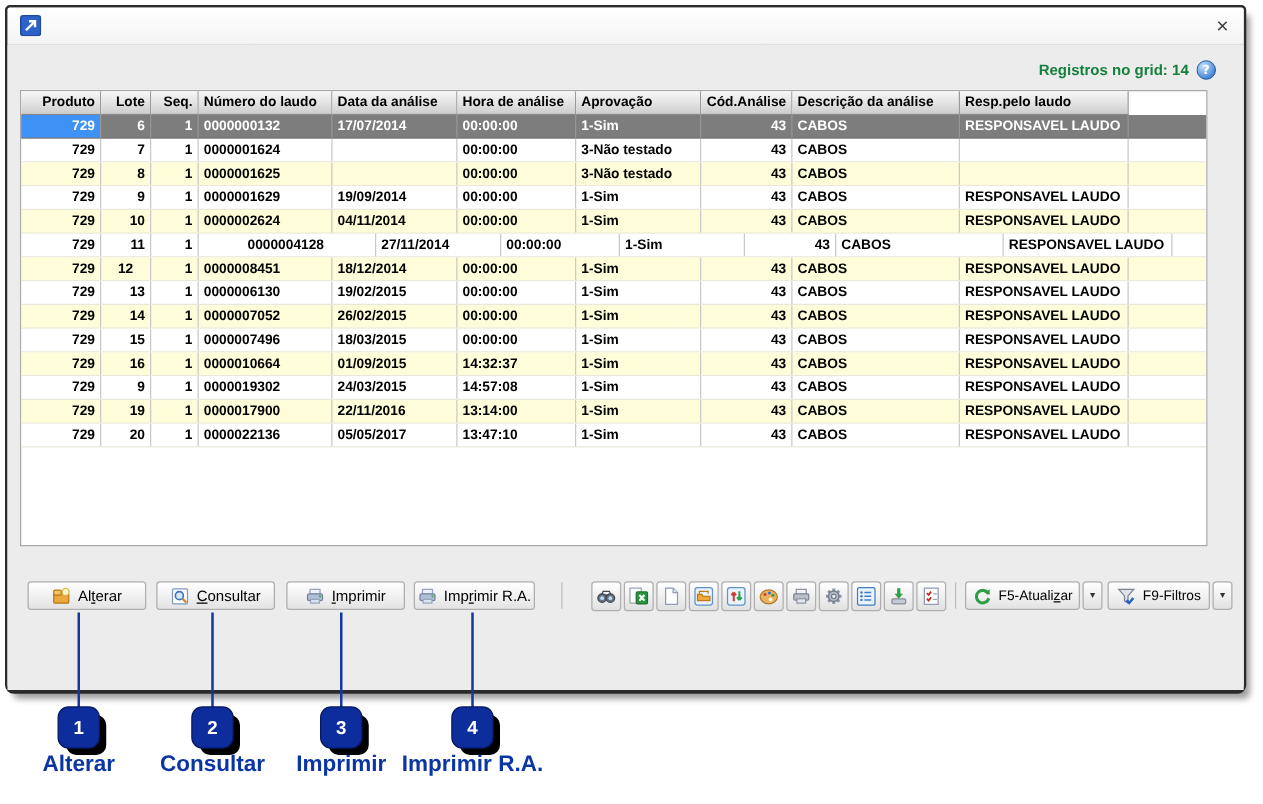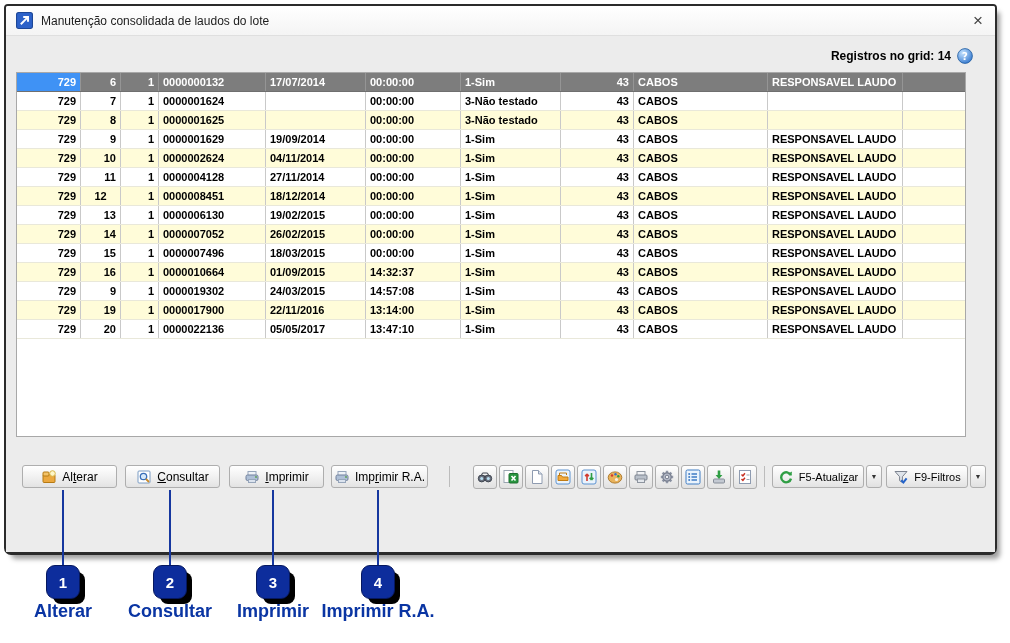--- a/index.html
+++ b/index.html
@@ -10,21 +10,21 @@
           border:2px solid #2b2b2b;border-bottom-width:3px;border-radius:4px 4px 7px 7px;
           background:#ececec;box-shadow:5px 6px 5px -2px rgba(0,0,0,.38);z-index:1;}
   .titlebar{height:30px;display:flex;align-items:center;padding:0 10px;box-sizing:border-box;
             background:linear-gradient(#ffffff,#f4f4f4);border-bottom:1px solid #dfdfdf;
             border-radius:2px 2px 0 0;}
   .title-icon{width:17px;height:17px;margin-right:8px;flex:0 0 auto;}
   .title-text{font-size:12px;color:#1c1c1c;}
   .close-btn{margin-left:auto;font-size:17px;color:#444;line-height:1;cursor:default;padding:0 2px;}
   .dlgbody{position:absolute;top:30px;left:0;right:0;bottom:0;background:#ececec;}
   
-  .records{position:absolute;top:13px;right:44px;font-size:12px;font-weight:bold;color:#000000;}
+  .records{position:absolute;top:13px;right:44px;font-size:12px;font-weight:bold;color:#15803d;}
   .help-icon{position:absolute;top:12px;right:22px;width:16px;height:16px;}
   
   .grid-box{position:absolute;left:10px;top:36px;width:950px;height:365px;box-sizing:border-box;
             background:#fff;border:1px solid #a8a8a8;overflow:hidden;}
   .grid-header{display:flex;}
   .hcell{height:19px;line-height:18px;box-sizing:border-box;flex:0 0 auto;
          background:linear-gradient(#f7f7f7,#e2e2e2 55%,#cdcdcd);
          border-right:1px solid #9a9a9a;border-bottom:1px solid #8a8a8a;
          font-size:11px;font-weight:bold;color:#000;padding:0 4px;white-space:nowrap;overflow:hidden;}
   .grid-row{display:flex;height:19px;box-sizing:border-box;border-bottom:1px solid #e9e8da;background:#fff;}
@@ -69,21 +69,20 @@
 
 <div class="stage">
 
   <div class="window">
     <div class="titlebar">
       <span class="title-icon"><svg width="17" height="17" viewBox="0 0 16 16">
             <rect x="0.5" y="0.5" width="15" height="15" rx="2" fill="#2d62c9" stroke="#1d4797"></rect>
             <path d="M4.5 11.5 L10.5 5.5" stroke="#fff" stroke-width="1.8"></path>
             <path d="M6.8 4.7 h4.5 v4.5" fill="none" stroke="#fff" stroke-width="1.8"></path>
           </svg></span>
-      <span class="title-text">Manutenção consolidada de laudos do lote</span>
       <span class="close-btn">×</span>
     </div>
 
     <div class="dlgbody">
 
       <div class="records">
         <span>Registros no grid:</span>
         <span>14</span>
       </div>
       <span class="help-icon"><svg width="16" height="16" viewBox="0 0 16 16">
@@ -91,20 +90,32 @@
               <radialGradient id="hg" cx="35%" cy="30%" r="80%">
                 <stop offset="0%" stop-color="#c4e2ff"></stop>
                 <stop offset="100%" stop-color="#2f74cc"></stop>
               </radialGradient>
             </defs>
             <circle cx="8" cy="8" r="7.4" fill="url(#hg)" stroke="#1d5a9e" stroke-width="0.8"></circle>
             <text x="8" y="11.6" font-size="10" font-weight="bold" fill="#fff" text-anchor="middle" font-family="DejaVu Sans,sans-serif">?</text>
           </svg></span>
 
       <div class="grid-box">
+        <div class="grid-header" id="grid-header">
+            <div class="hcell" style="width: 64px; text-align: right;">Produto</div>
+            <div class="hcell" style="width: 40px; text-align: right;">Lote</div>
+            <div class="hcell" style="width: 38px; text-align: right;">Seq.</div>
+            <div class="hcell" style="width: 107px; text-align: left;">Número do laudo</div>
+            <div class="hcell" style="width: 100px; text-align: left;">Data da análise</div>
+            <div class="hcell" style="width: 95px; text-align: left;">Hora de análise</div>
+            <div class="hcell" style="width: 100px; text-align: left;">Aprovação</div>
+            <div class="hcell" style="width: 73px; text-align: right;">Cód.Análise</div>
+            <div class="hcell" style="width: 134px; text-align: left;">Descrição da análise</div>
+            <div class="hcell" style="width: 135px; text-align: left;">Resp.pelo laudo</div>
+          </div>
         <div id="grid-rows">
             <div class="grid-row alt selected">
               <div class="gcell" style="width: 64px; text-align: right;">729</div>
               <div class="gcell" style="width: 40px; text-align: right;">6</div>
               <div class="gcell" style="width: 38px; text-align: right;">1</div>
               <div class="gcell" style="width: 107px; text-align: left;">0000000132</div>
               <div class="gcell" style="width: 100px; text-align: left;">17/07/2014</div>
               <div class="gcell" style="width: 95px; text-align: left;">00:00:00</div>
               <div class="gcell" style="width: 100px; text-align: left;">1-Sim</div>
               <div class="gcell" style="width: 73px; text-align: right;">43</div>
@@ -156,21 +167,21 @@
               <div class="gcell" style="width: 95px; text-align: left;">00:00:00</div>
               <div class="gcell" style="width: 100px; text-align: left;">1-Sim</div>
               <div class="gcell" style="width: 73px; text-align: right;">43</div>
               <div class="gcell" style="width: 134px; text-align: left;">CABOS</div>
               <div class="gcell" style="width: 135px; text-align: left;">RESPONSAVEL LAUDO</div>
             </div>
             <div class="grid-row">
               <div class="gcell" style="width: 64px; text-align: right;">729</div>
               <div class="gcell" style="width: 40px; text-align: right;">11</div>
               <div class="gcell" style="width: 38px; text-align: right;">1</div>
-              <div class="gcell" style="width: 107px; text-align: left;">0000004128</div>
+              <div class="gcell" style="width: 107px; text-align: left; margin-left: 35px;">0000004128</div>
               <div class="gcell" style="width: 100px; text-align: left;">27/11/2014</div>
               <div class="gcell" style="width: 95px; text-align: left;">00:00:00</div>
               <div class="gcell" style="width: 100px; text-align: left;">1-Sim</div>
               <div class="gcell" style="width: 73px; text-align: right;">43</div>
               <div class="gcell" style="width: 134px; text-align: left;">CABOS</div>
               <div class="gcell" style="width: 135px; text-align: left;">RESPONSAVEL LAUDO</div>
             </div>
             <div class="grid-row alt">
               <div class="gcell" style="width: 64px; text-align: right;">729</div>
               <div class="gcell" style="width: 40px; text-align: center;">12</div>

